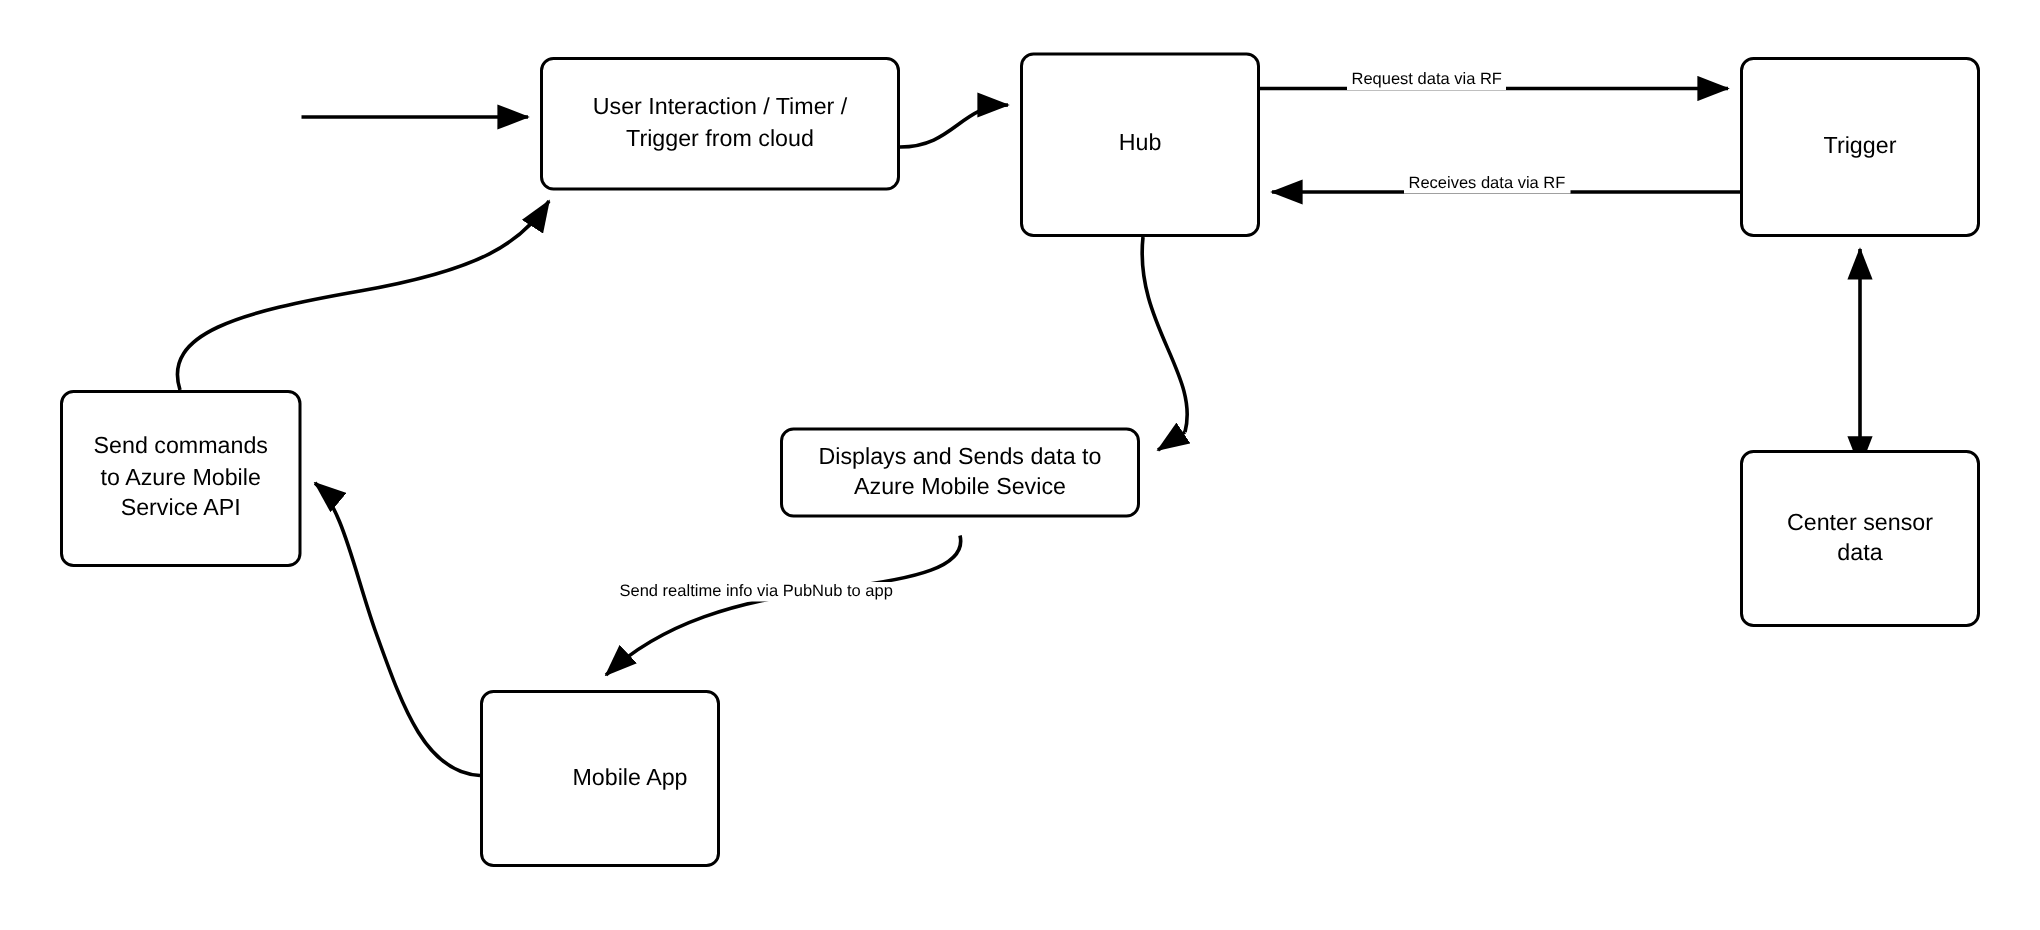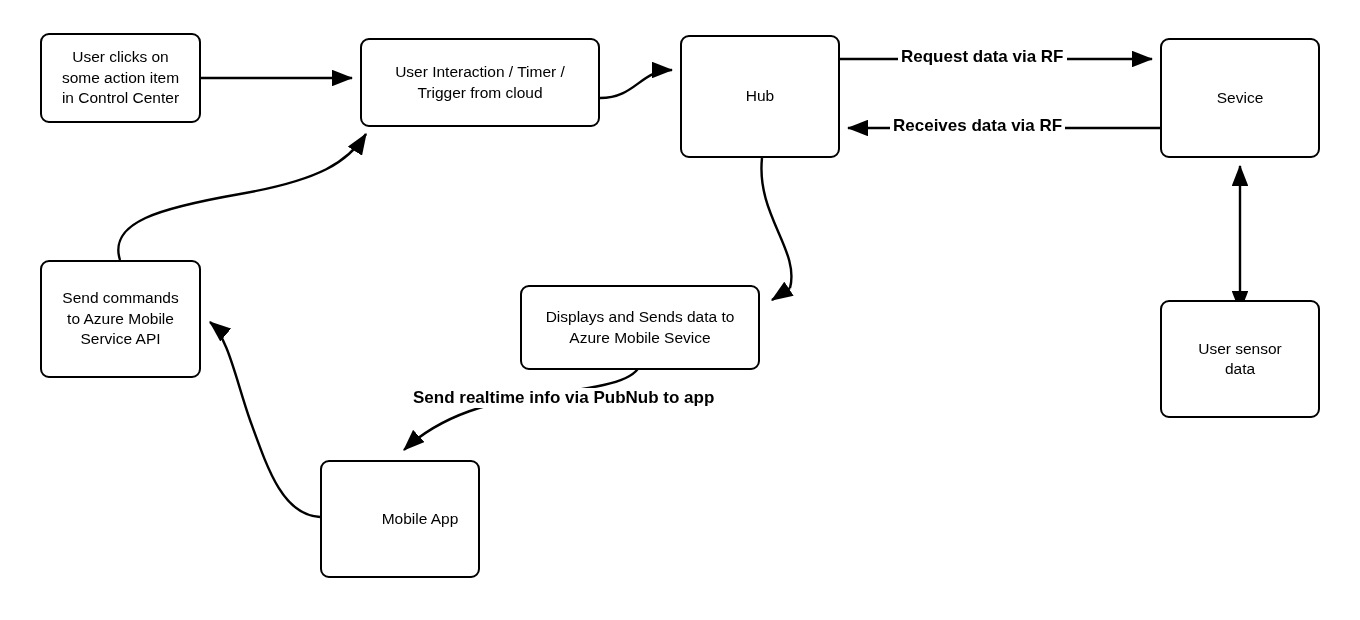--- a/index.html
+++ b/index.html
@@ -38,28 +38,27 @@
   }
   .node-label {
     font-size: 15.5px;
     line-height: 1.32;
     color: #000000;
     padding: 0 6px;
     white-space: pre-line;
   }
   .edge-label {
     position: absolute;
-    font-size: 17px;
+    font-size: 11px;
     line-height: 1.2;
     color: #000000;
     background: #ffffff;
     white-space: nowrap;
     padding: 0 3px;
     z-index: 3;
-    font-weight: bold;
   }
 </style>
 </head>
 <body>
 
 <div id="diagram-canvas">
 
   <svg id="edge-layer" viewBox="0 0 1360 620" width="1360" height="620" xmlns="http://www.w3.org/2000/svg">
     <defs>
       <marker id="arrowhead" markerWidth="9" markerHeight="7" refX="8.5" refY="3.5" orient="auto" markerUnits="strokeWidth">
@@ -83,58 +82,53 @@
     <path d="M 762,158 C 756,215 800,250 790,288" fill="none" stroke="#000000" stroke-width="2.4"></path>
     <path d="M 790,288 L 772,300" fill="none" stroke="#000000" stroke-width="2.4" marker-end="url(#arrowhead)"></path>
 
     <path d="M 640,357 C 645,378 610,386 560,392 C 490,400 440,416 404,450" fill="none" stroke="#000000" stroke-width="2.4" marker-end="url(#arrowhead)"></path>
 
     <path d="M 320,517 C 283,515 268,470 250,420 C 236,380 228,337 210,322" fill="none" stroke="#000000" stroke-width="2.4" marker-end="url(#arrowhead)"></path>
 
     <path d="M 120,260 C 108,222 160,208 240,194 C 320,180 348,162 366,134" fill="none" stroke="#000000" stroke-width="2.4" marker-end="url(#arrowhead)"></path>
   </svg>
 
-  <div class="node" style="left:40px; top:33px; width:161px; height:90px;">
-    <span class="node-label">User clicks on
-some action item
-in Control Center</span>
-  </div>
 
   <div class="node" style="left:680px; top:35px; width:160px; height:123px;">
     <span class="node-label">Hub</span>
   </div>
 
   <div class="node" style="left:360px; top:38px; width:240px; height:89px;">
     <span class="node-label">User Interaction / Timer /
 Trigger from cloud</span>
   </div>
 
   <div class="node" style="left:1160px; top:38px; width:160px; height:120px;">
-    <span class="node-label">Sevice</span>
+    <span class="node-label">Trigger</span>
   </div>
 
   <div class="node" style="left:40px; top:260px; width:161px; height:118px;">
     <span class="node-label">Send commands
 to Azure Mobile
 Service API</span>
   </div>
 
-  <div class="node" style="left:520px; top:285px; width:240px; height:85px;">
+  <div class="node" style="left:520px; top:285px; width:240px; height:60px;">
     <span class="node-label">Displays and Sends data to
 Azure Mobile Sevice</span>
   </div>
 
   <div class="node" style="left:1160px; top:300px; width:160px; height:118px;">
-    <span class="node-label">User sensor
+    <span class="node-label">Center sensor
 data</span>
   </div>
 
   <div class="node" style="left:320px; top:460px; width:160px; height:118px;padding-left:40px;">
     <span class="node-label">Mobile App</span>
   </div>
 
   <div class="edge-label" style="left:898px; top:47px;">Request data via RF</div>
 
-  <div class="edge-label" style="left:890px; top:116px;">Receives data via RF</div>
+  <div class="edge-label" style="left:936px; top:116px;">Receives data via RF</div>
 
   <div class="edge-label" style="left:410px; top:388px;text-align:center;">Send realtime info via PubNub to app</div>
 
 </div>
 
 </body></html>

